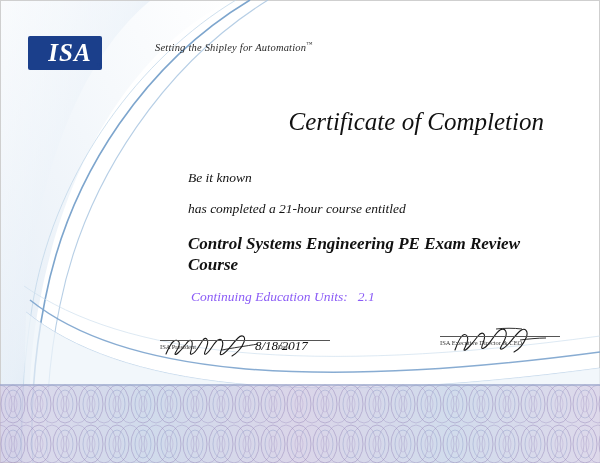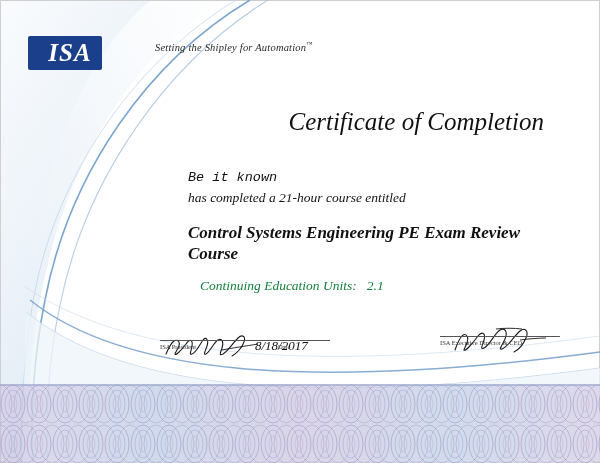--- a/index.html
+++ b/index.html
@@ -91,25 +91,25 @@
     color: #111111;
     white-space: nowrap;
   }
   .body-block {
     position: absolute;
     left: 188px;
     top: 170px;
     width: 380px;
   }
   .line-be-known {
-    font-family: Liberation Mono, monospace;
+    font-family: Liberation Serif, serif;
     font-style: italic;
     font-size: 13.5px;
     color: #111111;
-    margin: 0 0 5px 0;
+    margin: 0 0 15px 0;
   }
   .recipient {
     font-family: "Liberation Sans", sans-serif;
     font-weight: bold;
     font-style: italic;
     font-size: 20px;
     color: #111111;
     margin: 0 0 14px 0;
   }
   .line-completed {
@@ -126,22 +126,22 @@
     font-size: 17px;
     color: #111111;
     line-height: 1.25;
     margin: 16px 0 13px 0;
     width: 370px;
   }
   .ceu {
     font-family: "Liberation Serif", serif;
     font-style: italic;
     font-size: 13.5px;
-    color: #15803d;
-    margin: 12px;
+    color: #8b5cf6;
+    margin: 3px;
   }
   .ceu .ceu-value {
     margin-left: 10px;
   }
   
   .sig-left {
     position: absolute;
     left: 160px;
     top: 340px;
     width: 180px;

